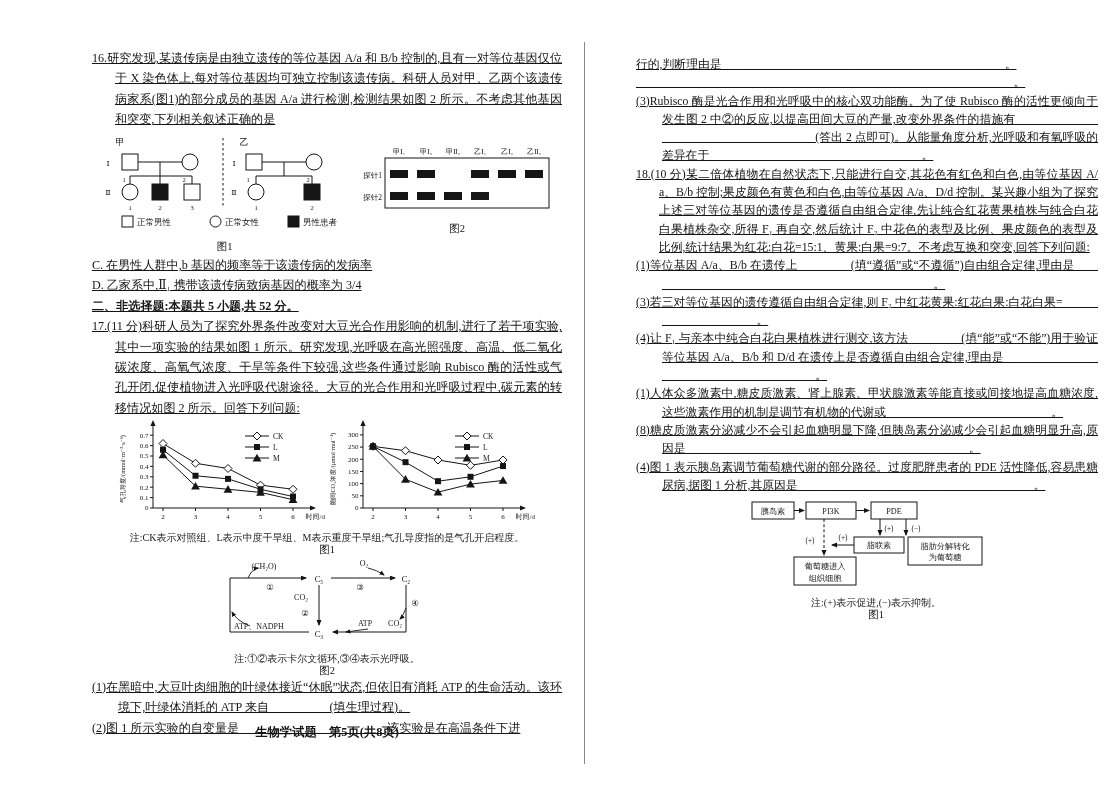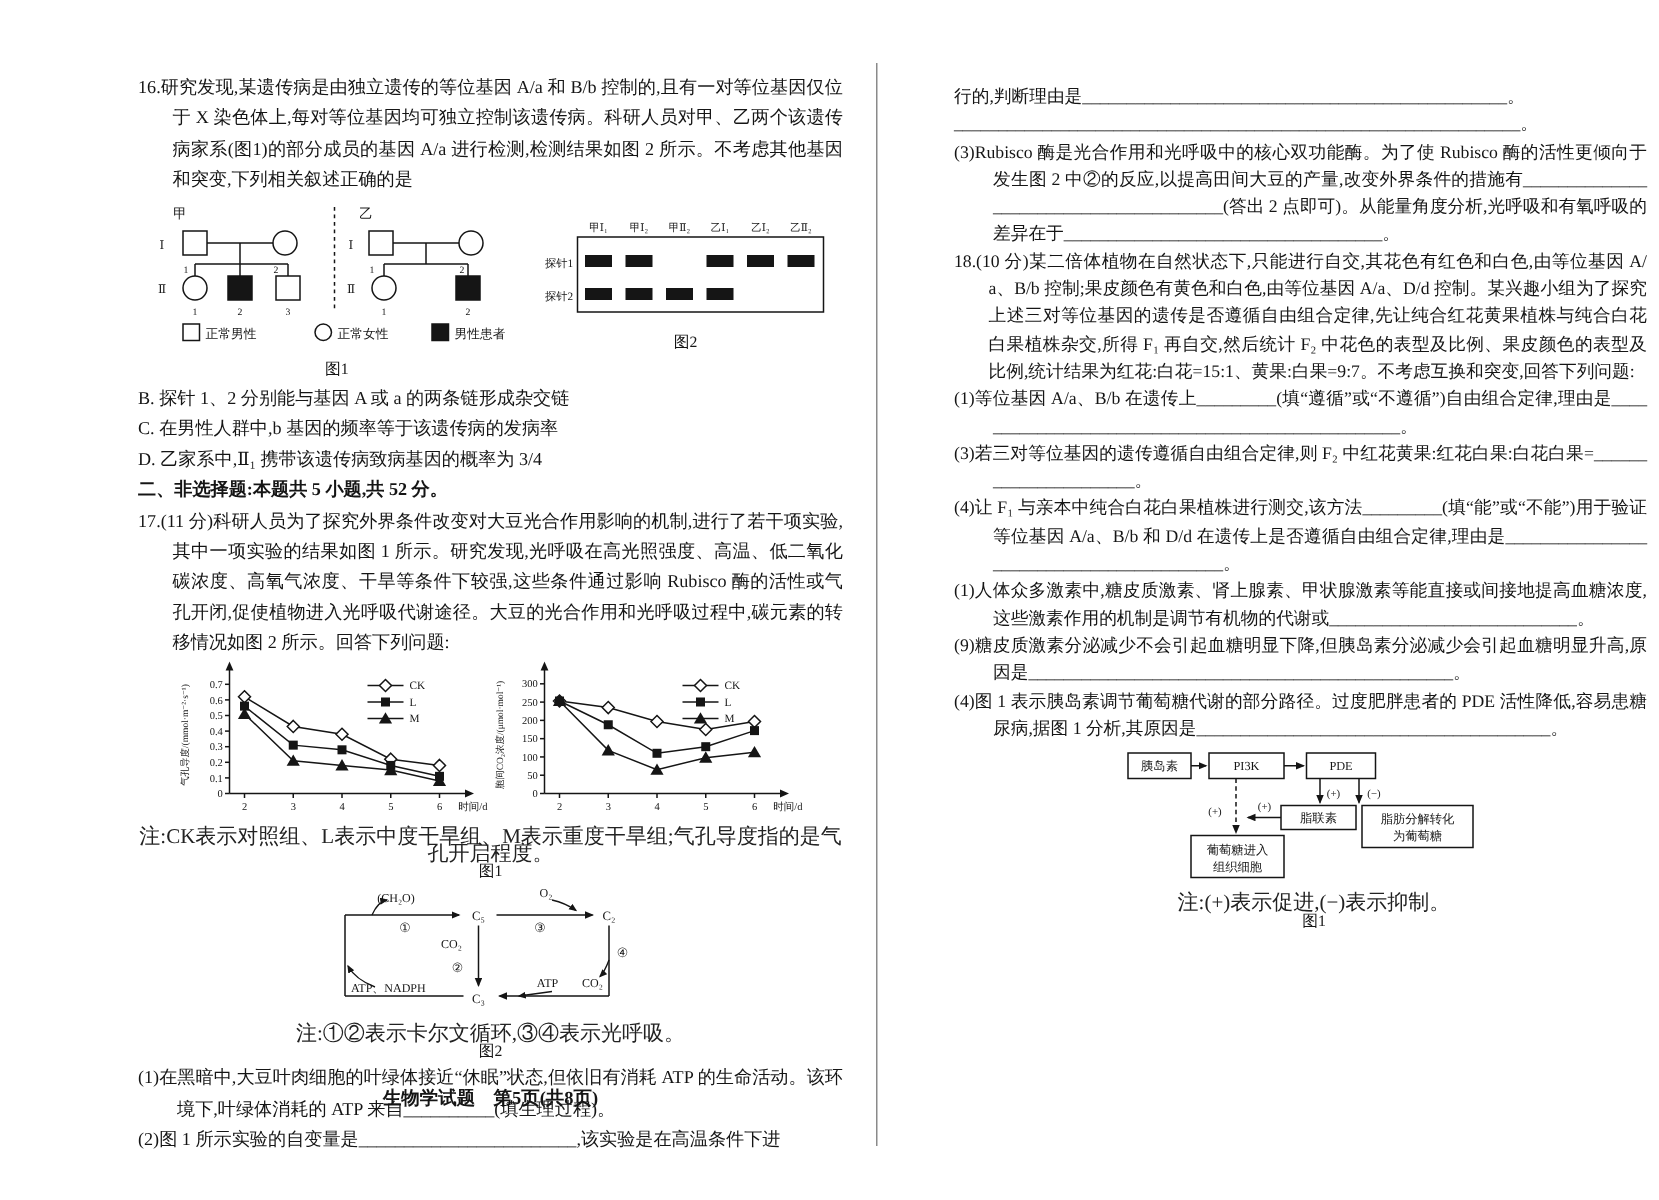--- a/index.html
+++ b/index.html
@@ -3,32 +3,32 @@
 <meta charset="utf-8">
 <style>
   html,body{margin:0;padding:0;background:#ffffff;}
   body{width:1106px;height:800px;position:relative;overflow:hidden;
        font-family:"Liberation Serif","DejaVu Serif",serif;color:#151515;}
   .divider{position:absolute;left:584px;top:42px;height:722px;width:0;border-left:1px solid #8a8a8a;}
   .page{position:absolute;top:0;}
   #page5{left:92px;width:470px;padding-top:48px;}
   #page6{left:636px;width:462px;padding-top:55px;font-size:11.8px;line-height:18.3px;}
   #page5{font-size:12.1px;line-height:20.4px;}
-  p.q{margin:0;text-align:justify;word-break:break-all;}
+  p.q{margin:0;text-align:justify;word-break:break-all;text-decoration:underline;}
   .hang1{padding-left:23px;text-indent:-23px;}
   .hang2{margin-left:23px;padding-left:26px;text-indent:-26px;}
   .cont{margin-left:36px;}
   .opt{margin-left:23px;}
   .sec{font-weight:bold;}
   .gap{margin-top:3px;}
   .fig16row{display:flex;align-items:flex-start;margin:4px 0 2px 0;}
   .figcol{text-align:center;}
   .gelcol{margin-left:2px;margin-top:10px;}
   .chartrow{display:flex;justify-content:center;margin-top:2px;}
-  .note{font-size:14px;line-height:11px;text-align:center;color:#222;}
+  .note{font-size:10px;line-height:11px;text-align:center;color:#222;}
   .cap{font-size:10.5px;text-align:center;line-height:13px;}
   .pathwrap{text-align:center;margin-top:2px;}
   .flowwrap{margin-left:110px;margin-top:2px;}
   .footer{position:absolute;left:0;width:100%;text-align:center;font-weight:bold;font-size:12.3px;}
   #page5 .footer{top:722px;}
   #page6 .footer{top:740px;}
   svg{overflow:visible;}
   svg text{fill:#151515;font-family:inherit;}
   svg line,svg polyline,svg path,svg rect.box{stroke:#151515;fill:none;}
 </style>
@@ -107,21 +107,20 @@
           <text x="23" y="56" font-size="7.5" text-anchor="end">探针2</text>
           <rect x="31" y="48" width="18" height="8" fill="#151515"></rect>
           <rect x="58" y="48" width="18" height="8" fill="#151515"></rect>
           <rect x="85" y="48" width="18" height="8" fill="#151515"></rect>
           <rect x="112" y="48" width="18" height="8" fill="#151515"></rect>
         </svg>
       <div class="cap">图2</div>
     </div>
   </div>
 
-  <p class="q opt">B. 探针 1、2 分别能与基因 A 或 a 的两条链形成杂交链</p>
   <p class="q opt">C. 在男性人群中,b 基因的频率等于该遗传病的发病率</p>
   <p class="q opt">D. 乙家系中,Ⅱ₁ 携带该遗传病致病基因的概率为 3/4</p>
 
   <p class="q sec">二、非选择题:本题共 5 小题,共 52 分。</p>
 
   <p class="q hang1">17.(11 分)科研人员为了探究外界条件改变对大豆光合作用影响的机制,进行了若干项实验,其中一项实验的结果如图 1 所示。研究发现,光呼吸在高光照强度、高温、低二氧化碳浓度、高氧气浓度、干旱等条件下较强,这些条件通过影响 Rubisco 酶的活性或气孔开闭,促使植物进入光呼吸代谢途径。大豆的光合作用和光呼吸过程中,碳元素的转移情况如图 2 所示。回答下列问题:</p>
 
   <div>
     <div class="chartrow">
       <svg id="chart1" width="210" height="112">
@@ -301,21 +300,21 @@
   <p class="q cont">行的,判断理由是________________________________________________。</p>
   <p class="q cont">________________________________________________________________。</p>
   <p class="q hang2">(3)Rubisco 酶是光合作用和光呼吸中的核心双功能酶。为了使 Rubisco 酶的活性更倾向于发生图 2 中②的反应,以提高田间大豆的产量,改变外界条件的措施有________________________________________(答出 2 点即可)。从能量角度分析,光呼吸和有氧呼吸的差异在于____________________________________。</p>
 
   <p class="q hang1 gap">18.(10 分)某二倍体植物在自然状态下,只能进行自交,其花色有红色和白色,由等位基因 A/a、B/b 控制;果皮颜色有黄色和白色,由等位基因 A/a、D/d 控制。某兴趣小组为了探究上述三对等位基因的遗传是否遵循自由组合定律,先让纯合红花黄果植株与纯合白花白果植株杂交,所得 F₁ 再自交,然后统计 F₂ 中花色的表型及比例、果皮颜色的表型及比例,统计结果为红花:白花=15:1、黄果:白果=9:7。不考虑互换和突变,回答下列问题:</p>
   <p class="q hang2">(1)等位基因 A/a、B/b 在遗传上_________(填“遵循”或“不遵循”)自由组合定律,理由是__________________________________________________。</p>
   <p class="q hang2">(3)若三对等位基因的遗传遵循自由组合定律,则 F₂ 中红花黄果:红花白果:白花白果=______________________。</p>
   <p class="q hang2">(4)让 F₁ 与亲本中纯合白花白果植株进行测交,该方法_________(填“能”或“不能”)用于验证等位基因 A/a、B/b 和 D/d 在遗传上是否遵循自由组合定律,理由是__________________________________________。</p>
 
   <p class="q hang2">(1)人体众多激素中,糖皮质激素、肾上腺素、甲状腺激素等能直接或间接地提高血糖浓度,这些激素作用的机制是调节有机物的代谢或____________________________。</p>
-  <p class="q hang2">(9)糖皮质激素分泌减少不会引起血糖明显下降,但胰岛素分泌减少会引起血糖明显升高,原因是________________________________________________。</p>
+  <p class="q hang2">(8)糖皮质激素分泌减少不会引起血糖明显下降,但胰岛素分泌减少会引起血糖明显升高,原因是________________________________________________。</p>
   <p class="q hang2">(4)图 1 表示胰岛素调节葡萄糖代谢的部分路径。过度肥胖患者的 PDE 活性降低,容易患糖尿病,据图 1 分析,其原因是________________________________________。</p>
 
   <div class="flowwrap">
     <svg id="flow" width="260" height="96">
       <defs>
         <marker id="arrF" markerWidth="7" markerHeight="6" refX="5" refY="2.5" orient="auto">
           <polygon points="0,0 6,2.5 0,5" fill="#151515"></polygon>
         </marker>
       </defs>
       <rect class="box" x="6" y="6" width="42" height="17" stroke-width="1"></rect>

